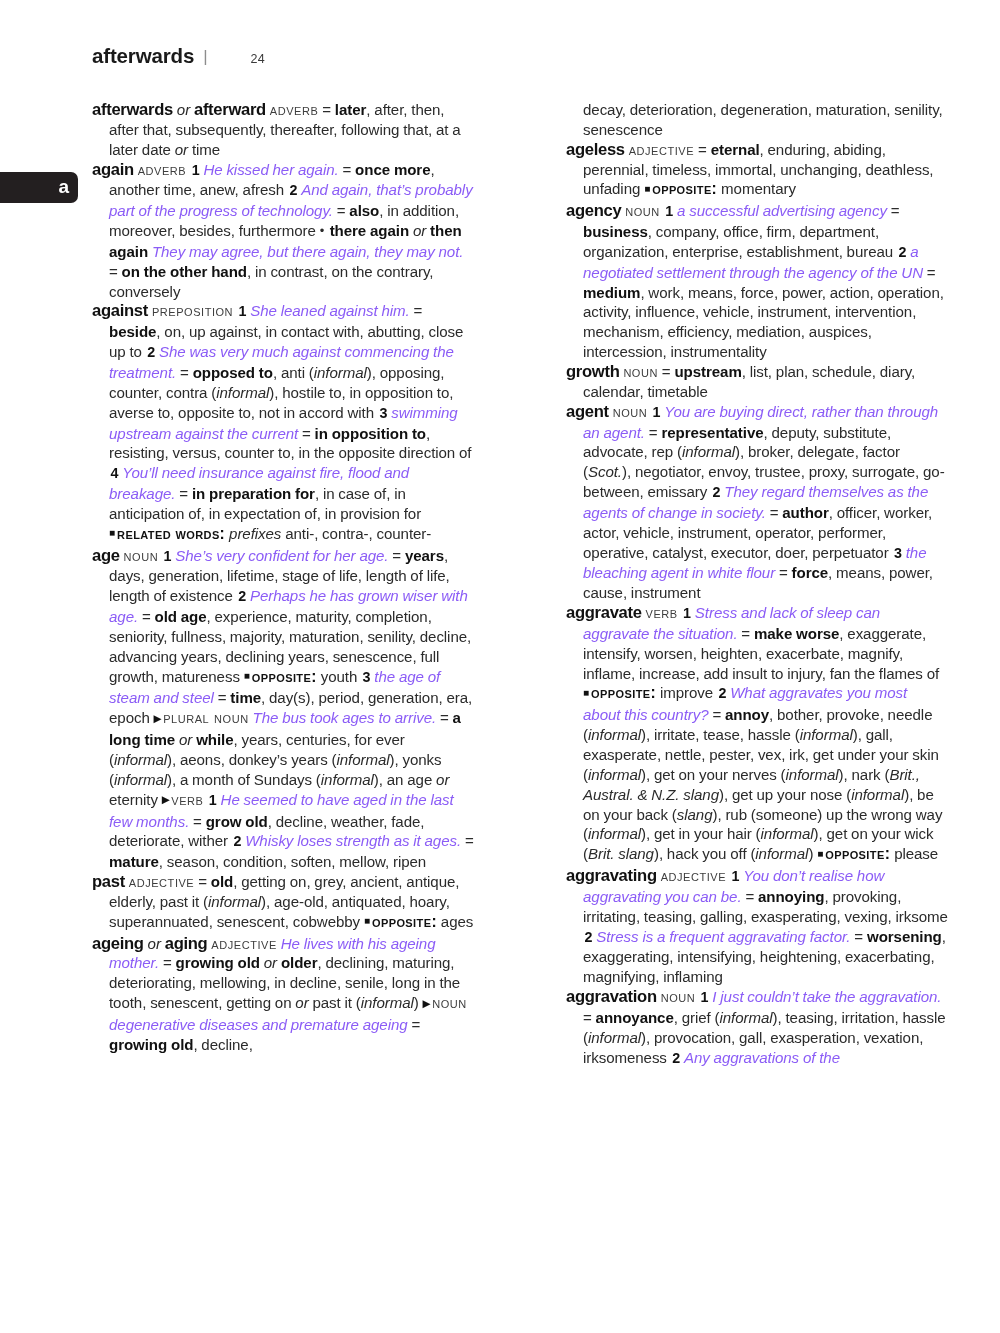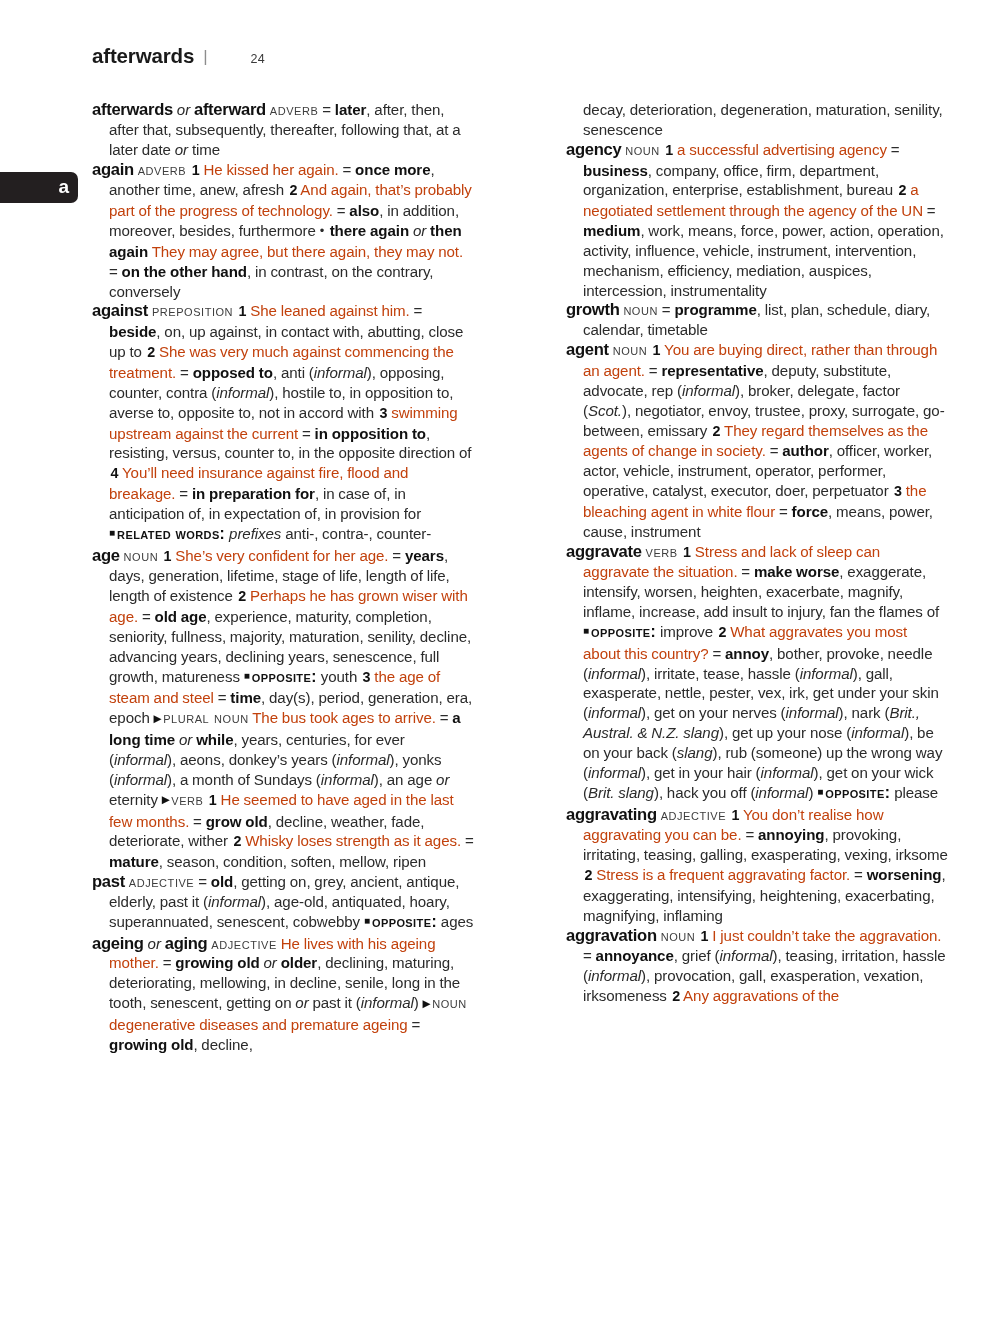--- a/index.html
+++ b/index.html
@@ -114,21 +114,22 @@
     letter-spacing: 0.55px;
     color: #3d3d3d;
   }
   .num {
     font-weight: bold;
     font-size: 14.3px;
     color: #111111;
     padding-left: 1.5px;
   }
   .eg {
-    color: #c2410c;
+    font-style: italic;
+    color: #8b5cf6;
   }
   .key {
     font-weight: bold;
     color: #111111;
   }
   .lbl {
     font-weight: bold;
     font-variant: small-caps;
     text-transform: lowercase;
     font-size: 15.6px;
@@ -174,20 +175,21 @@
   <div class="col col-left" id="col-left">
       <p class="entry"><span class="hw">afterwards</span> <span class="it">or</span> <span class="hw">afterward</span> <span class="pos">ADVERB</span> <span>= </span><span class="key">later</span><span>, after, then, after that, subsequently, thereafter, following that, at a later date </span><span class="it">or</span><span> time</span></p>
       <p class="entry"><span class="hw">again</span> <span class="pos">ADVERB</span> <span class="num">1</span> <span class="eg">He kissed her again.</span><span> = </span><span class="key">once more</span><span>, another time, anew, afresh </span><span class="num">2</span> <span class="eg">And again, that’s probably part of the progress of technology.</span><span> = </span><span class="key">also</span><span>, in addition, moreover, besides, furthermore </span><span class="dot">•</span><span> </span><span class="key">there again</span><span> </span><span class="it">or</span><span> </span><span class="key">then again</span> <span class="eg">They may agree, but there again, they may not.</span><span> = </span><span class="key">on the other hand</span><span>, in contrast, on the contrary, conversely</span></p>
       <p class="entry"><span class="hw">against</span> <span class="pos">PREPOSITION</span> <span class="num">1</span> <span class="eg">She leaned against him.</span><span> = </span><span class="key">beside</span><span>, on, up against, in contact with, abutting, close up to </span><span class="num">2</span> <span class="eg">She was very much against commencing the treatment.</span><span> = </span><span class="key">opposed to</span><span>, anti (</span><span class="it">informal</span><span>), opposing, counter, contra (</span><span class="it">informal</span><span>), hostile to, in opposition to, averse to, opposite to, not in accord with </span><span class="num">3</span> <span class="eg">swimming upstream against the current</span><span> = </span><span class="key">in opposition to</span><span>, resisting, versus, counter to, in the opposite direction of </span><span class="num">4</span> <span class="eg">You’ll need insurance against fire, flood and breakage.</span><span> = </span><span class="key">in preparation for</span><span>, in case of, in anticipation of, in expectation of, in provision for </span><span class="sq">■</span><span class="lbl">RELATED WORDS:</span><span> </span><span class="it">prefixes</span><span> anti-, contra-, counter-</span></p>
       <p class="entry"><span class="hw">age</span> <span class="pos">NOUN</span> <span class="num">1</span> <span class="eg">She’s very confident for her age.</span><span> = </span><span class="key">years</span><span>, days, generation, lifetime, stage of life, length of life, length of existence </span><span class="num">2</span> <span class="eg">Perhaps he has grown wiser with age.</span><span> = </span><span class="key">old age</span><span>, experience, maturity, completion, seniority, fullness, majority, maturation, senility, decline, advancing years, declining years, senescence, full growth, matureness </span><span class="sq">■</span><span class="lbl">OPPOSITE:</span><span> youth </span><span class="num">3</span> <span class="eg">the age of steam and steel</span><span> = </span><span class="key">time</span><span>, day(s), period, generation, era, epoch </span><span class="tri">▶</span><span class="pos">PLURAL NOUN</span> <span class="eg">The bus took ages to arrive.</span><span> = </span><span class="key">a long time</span><span> </span><span class="it">or</span><span> </span><span class="key">while</span><span>, years, centuries, for ever (</span><span class="it">informal</span><span>), aeons, donkey’s years (</span><span class="it">informal</span><span>), yonks (</span><span class="it">informal</span><span>), a month of Sundays (</span><span class="it">informal</span><span>), an age </span><span class="it">or</span><span> eternity </span><span class="tri">▶</span><span class="pos">VERB</span> <span class="num">1</span> <span class="eg">He seemed to have aged in the last few months.</span><span> = </span><span class="key">grow old</span><span>, decline, weather, fade, deteriorate, wither </span><span class="num">2</span> <span class="eg">Whisky loses strength as it ages.</span><span> = </span><span class="key">mature</span><span>, season, condition, soften, mellow, ripen</span></p>
       <p class="entry"><span class="hw">past</span> <span class="pos">ADJECTIVE</span> <span>= </span><span class="key">old</span><span>, getting on, grey, ancient, antique, elderly, past it (</span><span class="it">informal</span><span>), age-old, antiquated, hoary, superannuated, senescent, cobwebby </span><span class="sq">■</span><span class="lbl">OPPOSITE:</span><span> ages</span></p>
       <p class="entry"><span class="hw">ageing</span> <span class="it">or</span> <span class="hw">aging</span> <span class="pos">ADJECTIVE</span> <span class="eg">He lives with his ageing mother.</span><span> = </span><span class="key">growing old</span><span> </span><span class="it">or</span><span> </span><span class="key">older</span><span>, declining, maturing, deteriorating, mellowing, in decline, senile, long in the tooth, senescent, getting on </span><span class="it">or</span><span> past it (</span><span class="it">informal</span><span>) </span><span class="tri">▶</span><span class="pos">NOUN</span> <span class="eg">degenerative diseases and premature ageing</span><span> = </span><span class="key">growing old</span><span>, decline,</span></p>
     </div>
   <div class="col col-right" id="col-right">
       <p class="entry cont"><span>decay, deterioration, degeneration, maturation, senility, senescence</span></p>
+      <p class="entry"><span class="hw">ageless</span> <span class="pos">ADJECTIVE</span> <span>= </span><span class="key">eternal</span><span>, enduring, abiding, perennial, timeless, immortal, unchanging, deathless, unfading </span><span class="sq">■</span><span class="lbl">OPPOSITE:</span><span> momentary</span></p>
       <p class="entry"><span class="hw">agency</span> <span class="pos">NOUN</span> <span class="num">1</span> <span class="eg">a successful advertising agency</span><span> = </span><span class="key">business</span><span>, company, office, firm, department, organization, enterprise, establishment, bureau </span><span class="num">2</span> <span class="eg">a negotiated settlement through the agency of the UN</span><span> = </span><span class="key">medium</span><span>, work, means, force, power, action, operation, activity, influence, vehicle, instrument, intervention, mechanism, efficiency, mediation, auspices, intercession, instrumentality</span></p>
-      <p class="entry"><span class="hw">growth</span> <span class="pos">NOUN</span> <span>= </span><span class="key">programme</span><span>, list, plan, schedule, diary, calendar, timetable</span></p>
+      <p class="entry"><span class="hw">growth</span> <span class="pos">NOUN</span> <span>= </span><span class="key">upstream</span><span>, list, plan, schedule, diary, calendar, timetable</span></p>
       <p class="entry"><span class="hw">agent</span> <span class="pos">NOUN</span> <span class="num">1</span> <span class="eg">You are buying direct, rather than through an agent.</span><span> = </span><span class="key">representative</span><span>, deputy, substitute, advocate, rep (</span><span class="it">informal</span><span>), broker, delegate, factor (</span><span class="it">Scot.</span><span>), negotiator, envoy, trustee, proxy, surrogate, go-between, emissary </span><span class="num">2</span> <span class="eg">They regard themselves as the agents of change in society.</span><span> = </span><span class="key">author</span><span>, officer, worker, actor, vehicle, instrument, operator, performer, operative, catalyst, executor, doer, perpetuator </span><span class="num">3</span> <span class="eg">the bleaching agent in white flour</span><span> = </span><span class="key">force</span><span>, means, power, cause, instrument</span></p>
       <p class="entry"><span class="hw">aggravate</span> <span class="pos">VERB</span> <span class="num">1</span> <span class="eg">Stress and lack of sleep can aggravate the situation.</span><span> = </span><span class="key">make worse</span><span>, exaggerate, intensify, worsen, heighten, exacerbate, magnify, inflame, increase, add insult to injury, fan the flames of </span><span class="sq">■</span><span class="lbl">OPPOSITE:</span><span> improve </span><span class="num">2</span> <span class="eg">What aggravates you most about this country?</span><span> = </span><span class="key">annoy</span><span>, bother, provoke, needle (</span><span class="it">informal</span><span>), irritate, tease, hassle (</span><span class="it">informal</span><span>), gall, exasperate, nettle, pester, vex, irk, get under your skin (</span><span class="it">informal</span><span>), get on your nerves (</span><span class="it">informal</span><span>), nark (</span><span class="it">Brit., Austral. &amp; N.Z. slang</span><span>), get up your nose (</span><span class="it">informal</span><span>), be on your back (</span><span class="it">slang</span><span>), rub (someone) up the wrong way (</span><span class="it">informal</span><span>), get in your hair (</span><span class="it">informal</span><span>), get on your wick (</span><span class="it">Brit. slang</span><span>), hack you off (</span><span class="it">informal</span><span>) </span><span class="sq">■</span><span class="lbl">OPPOSITE:</span><span> please</span></p>
       <p class="entry"><span class="hw">aggravating</span> <span class="pos">ADJECTIVE</span> <span class="num">1</span> <span class="eg">You don’t realise how aggravating you can be.</span><span> = </span><span class="key">annoying</span><span>, provoking, irritating, teasing, galling, exasperating, vexing, irksome </span><span class="num">2</span> <span class="eg">Stress is a frequent aggravating factor.</span><span> = </span><span class="key">worsening</span><span>, exaggerating, intensifying, heightening, exacerbating, magnifying, inflaming</span></p>
       <p class="entry"><span class="hw">aggravation</span> <span class="pos">NOUN</span> <span class="num">1</span> <span class="eg">I just couldn’t take the aggravation.</span><span> = </span><span class="key">annoyance</span><span>, grief (</span><span class="it">informal</span><span>), teasing, irritation, hassle (</span><span class="it">informal</span><span>), provocation, gall, exasperation, vexation, irksomeness </span><span class="num">2</span> <span class="eg">Any aggravations of the</span></p>
     </div>
 </div>
 
 </body></html>

